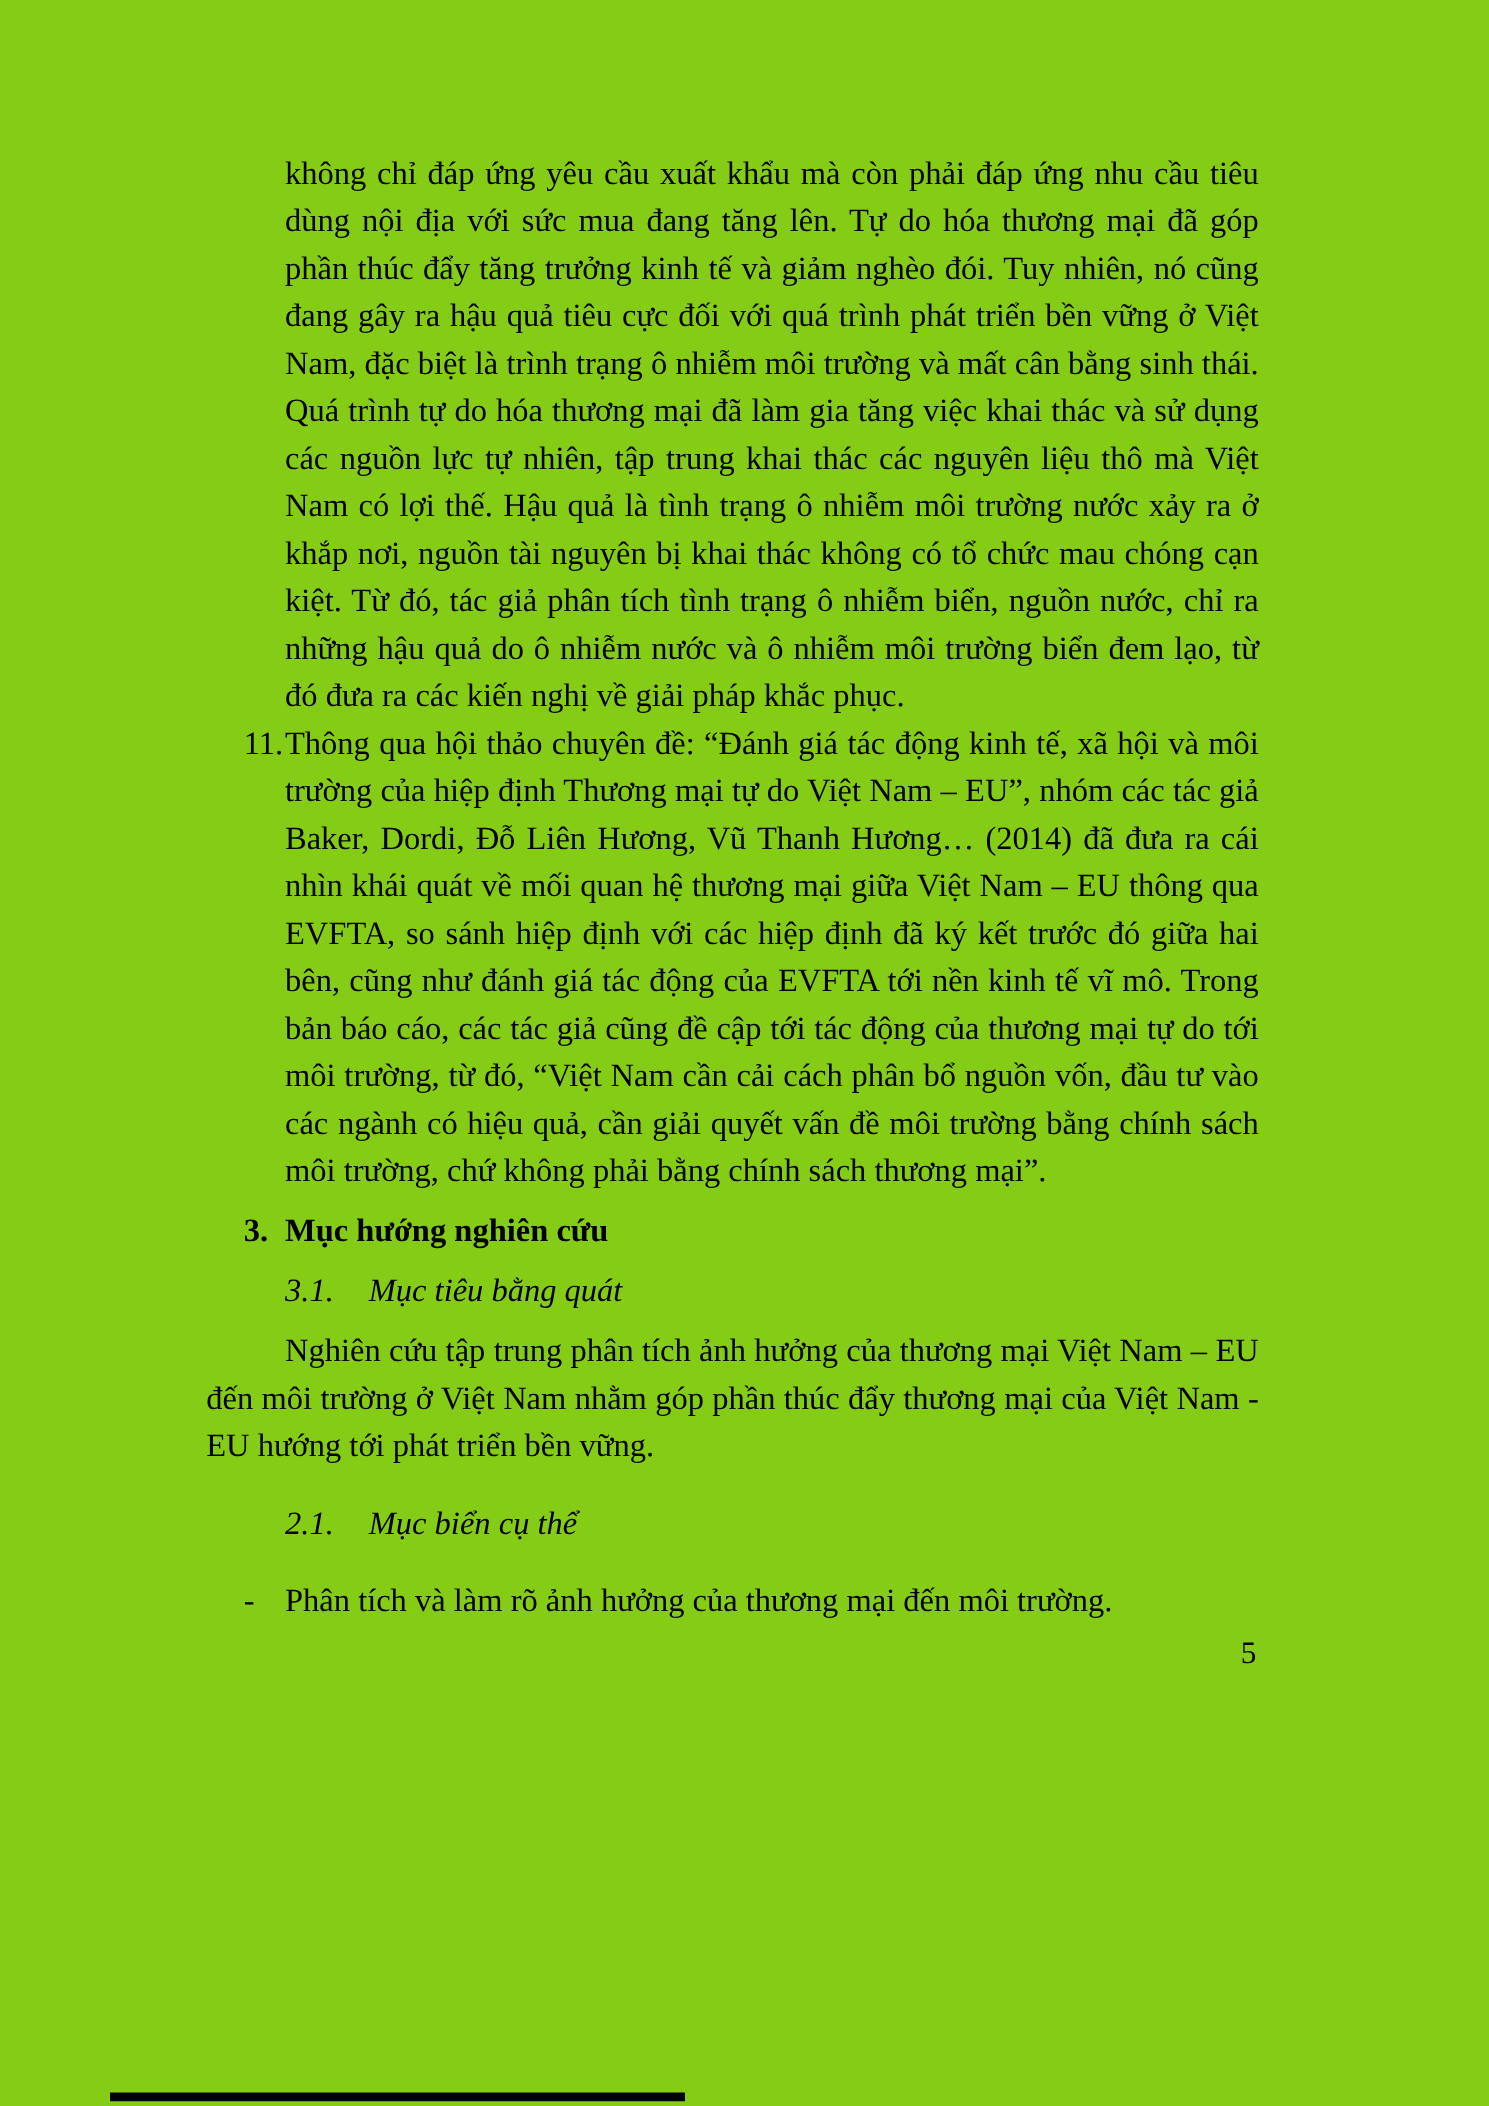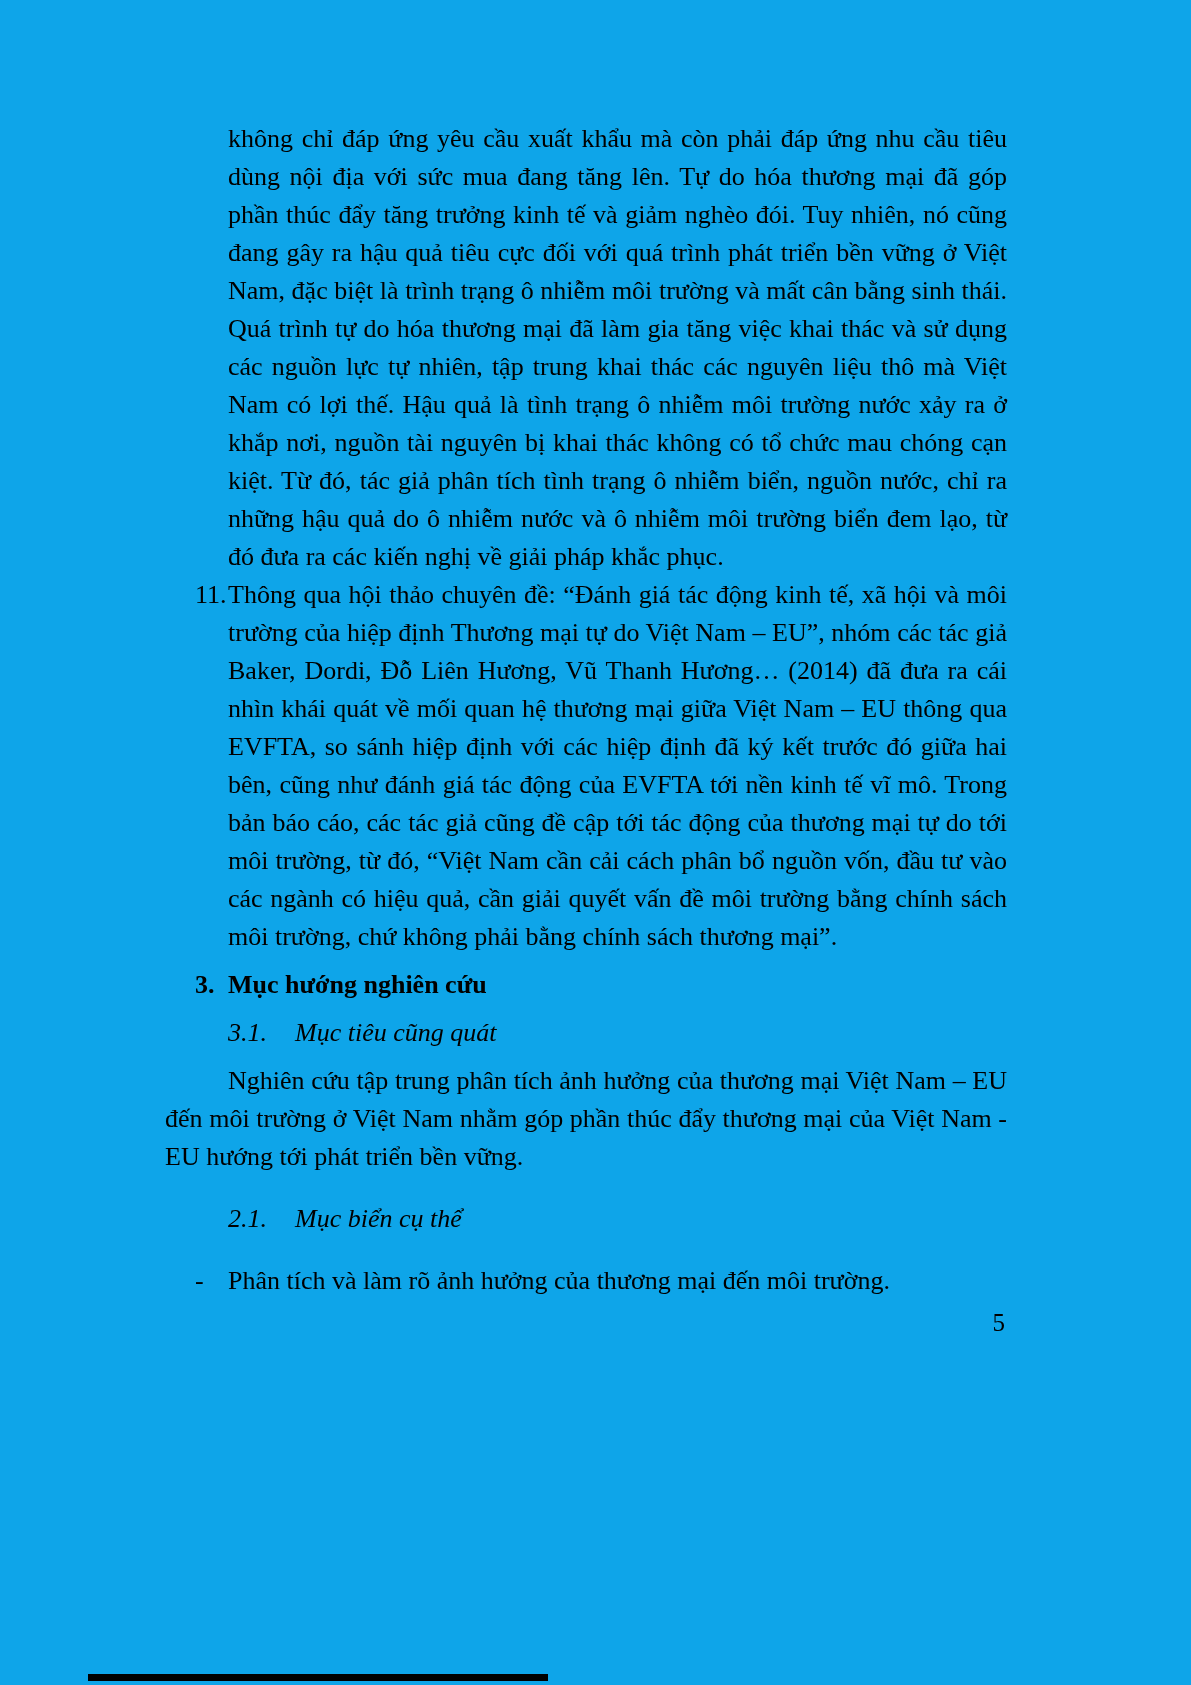--- a/index.html
+++ b/index.html
@@ -2,21 +2,21 @@
 <html><head>
 <meta charset="utf-8">
 <style>
   * { margin: 0; padding: 0; box-sizing: border-box; }
   html, body { background: #e8e8e8; }
   .page {
     position: relative;
     width: 1191px;
     height: 1685px;
     margin: 0 auto;
-    background: #0ea5e9;
+    background: #84cc16;
     font-family: "Liberation Serif", serif;
     color: #000000;
     font-size: 26px;
     line-height: 38px;
     overflow: hidden;
   }
   .content {
     position: absolute;
     top: 120px;
     left: 165px;
@@ -56,21 +56,21 @@
 
 <div class="page">
   <div class="content">
 
     <p class="para indent-block justify">không chỉ đáp ứng yêu cầu xuất khẩu mà còn phải đáp ứng nhu cầu tiêu dùng nội địa với sức mua đang tăng lên. Tự do hóa thương mại đã góp phần thúc đẩy tăng trưởng kinh tế và giảm nghèo đói. Tuy nhiên, nó cũng đang gây ra hậu quả tiêu cực đối với quá trình phát triển bền vững ở Việt Nam, đặc biệt là trình trạng ô nhiễm môi trường và mất cân bằng sinh thái. Quá trình tự do hóa thương mại đã làm gia tăng việc khai thác và sử dụng các nguồn lực tự nhiên, tập trung khai thác các nguyên liệu thô mà Việt Nam có lợi thế. Hậu quả là tình trạng ô nhiễm môi trường nước xảy ra ở khắp nơi, nguồn tài nguyên bị khai thác không có tổ chức mau chóng cạn kiệt. Từ đó, tác giả phân tích tình trạng ô nhiễm biển, nguồn nước, chỉ ra những hậu quả do ô nhiễm nước và ô nhiễm môi trường biển đem lạo, từ đó đưa ra các kiến nghị về giải pháp khắc phục.</p>
 
     <p class="para hang justify"><span class="marker">11.</span><span>Thông qua hội thảo chuyên đề: “Đánh giá tác động kinh tế, xã hội và môi trường của hiệp định Thương mại tự do Việt Nam – EU”, nhóm các tác giả Baker, Dordi, Đỗ Liên Hương, Vũ Thanh Hương… (2014) đã đưa ra cái nhìn khái quát về mối quan hệ thương mại giữa Việt Nam – EU thông qua EVFTA, so sánh hiệp định với các hiệp định đã ký kết trước đó giữa hai bên, cũng như đánh giá tác động của EVFTA tới nền kinh tế vĩ mô. Trong bản báo cáo, các tác giả cũng đề cập tới tác động của thương mại tự do tới môi trường, từ đó, “Việt Nam cần cải cách phân bổ nguồn vốn, đầu tư vào các ngành có hiệu quả, cần giải quyết vấn đề môi trường bằng chính sách môi trường, chứ không phải bằng chính sách thương mại”.</span></p>
 
     <p class="para hang heading"><span class="marker">3.</span><span>Mục hướng nghiên cứu</span></p>
 
-    <p class="para subhead"><span class="subnum">3.1.</span><span>Mục tiêu cũng quát</span></p>
+    <p class="para subhead"><span class="subnum">3.1.</span><span>Mục tiêu bằng quát</span></p>
 
     <p class="para justify first-indent">Nghiên cứu tập trung phân tích ảnh hưởng của thương mại Việt Nam – EU đến môi trường ở Việt Nam nhằm góp phần thúc đẩy thương mại của Việt Nam - EU hướng tới phát triển bền vững.</p>
 
     <p class="para subhead sp-before"><span class="subnum">2.1.</span><span>Mục biển cụ thể</span></p>
 
 
     <p class="para hang sp-before"><span class="marker">-</span><span>Phân tích và làm rõ ảnh hưởng của thương mại đến môi trường.</span></p>
 
   </div>
 

